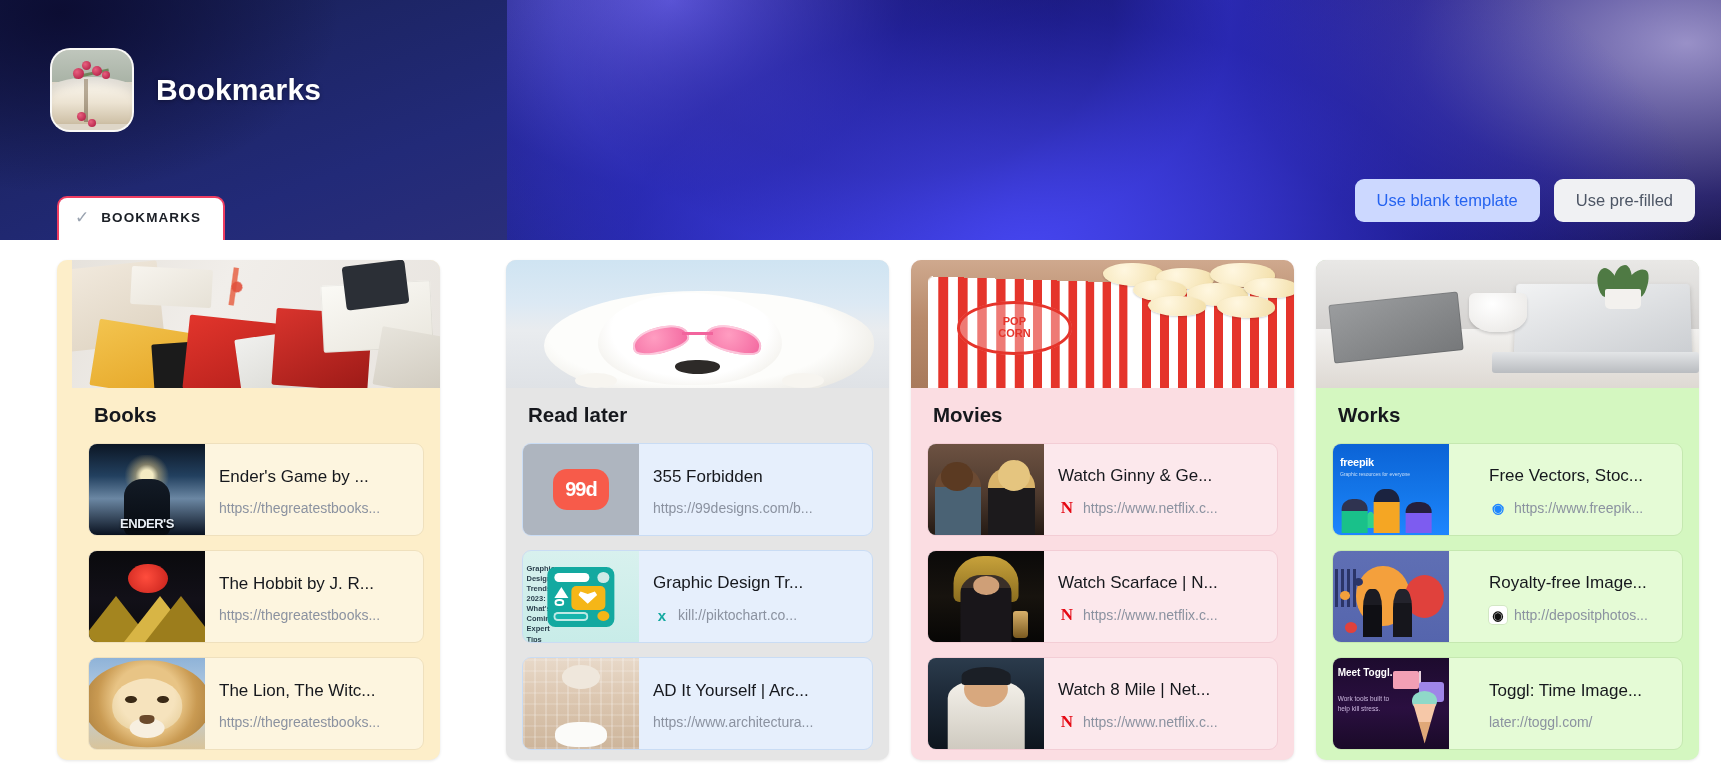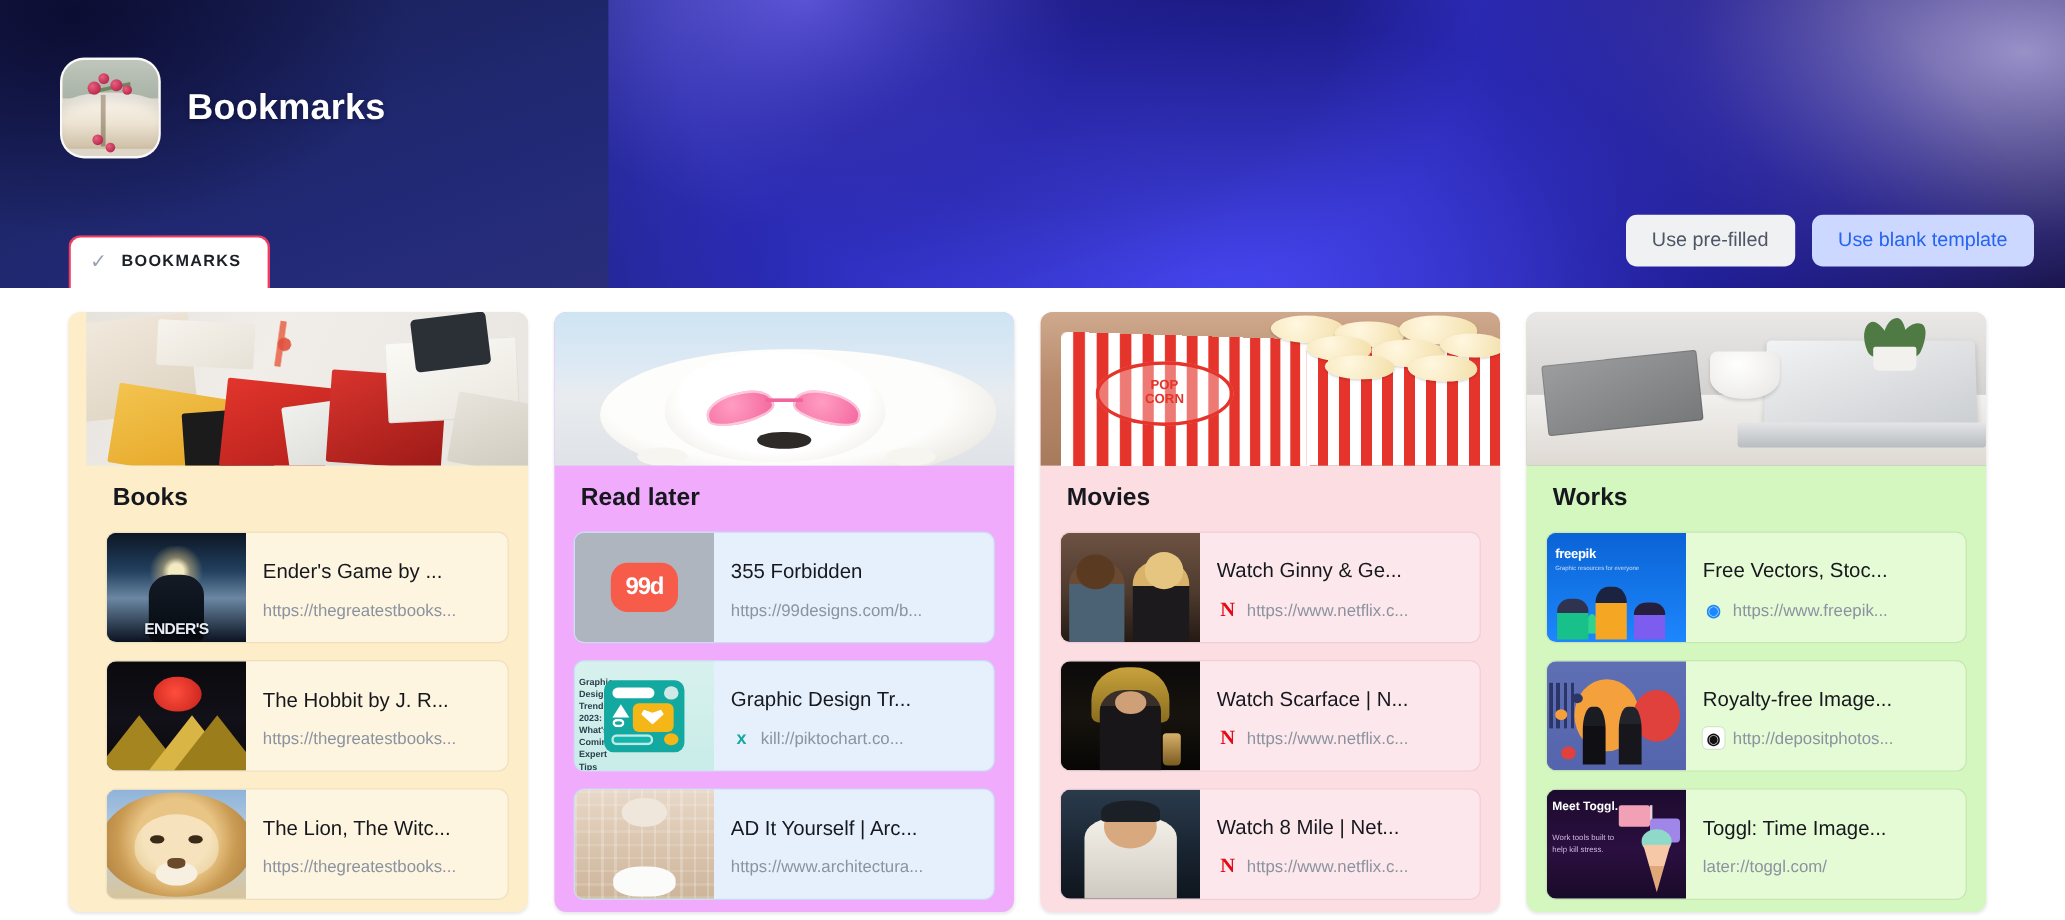--- a/index.html
+++ b/index.html
@@ -264,21 +264,21 @@
   }
 
   
   .col-books  { background: #fdeec9; }
   .col-books  .card { background: #fdf5df; border-color: #efe0bd; }
   .col-read   { background: #d7e6fb; }
   .col-read   .card { background: #e6effc; border-color: #c9dcf4; }
   .col-movies { background: #fbdde2; }
   .col-movies .card { background: #fce8ec; border-color: #f3cdd5; }
   .col-works  { background: #d4f7c0; }
-  .col-works  .card { background: #e5fbd6; border-color: #c5e8b0; }
+  .col-works  .card { background: #e5fbd6; border-color: #c5e8b0; gap: 26px; }
 
   
   .cover-books {
     background:
       linear-gradient(118deg, #e6e2dc 0%, #f1eeea 38%, #e8e4df 100%);
   }
   .cover-books .b { position:absolute; border-radius:2px; }
   .cover-books .b1 { left:-2%; top:4%; width:26%; height:64%; background:linear-gradient(160deg,#f1e9dd,#ded3c1); transform:rotate(-6deg); }
   .cover-books .b2 { left:6%; top:52%; width:30%; height:52%; background:linear-gradient(150deg,#f3c44f,#e3a120); transform:rotate(9deg);}
   .cover-books .b3 { left:22%; top:64%; width:20%; height:40%; background:#1b1b1b; transform:rotate(-4deg);}
@@ -564,22 +564,22 @@
     </div>
 
     <div class="tabbar">
       <div class="tab">
         <span class="tab-check">✓</span>
         <span class="tab-label">BOOKMARKS</span>
       </div>
     </div>
 
     <div class="header-actions">
+      <button class="btn btn-blank">Use blank template</button>
       <button class="btn btn-prefilled">Use pre-filled</button>
-      <button class="btn btn-blank">Use blank template</button>
     </div>
   </div>
 </div>
 
 <div class="board">
   <div class="columns">
 
     <div class="column col-books" style="background: rgb(253, 238, 201); padding-left: 15px;">
       <div class="col-cover cover-books">
         <div class="b b1"></div>
@@ -642,21 +642,21 @@
           <div class="card-text">
             <div class="card-title">The Lion, The Witc...</div>
             <div class="card-url-row">
               <div class="card-url">https://thegreatestbooks...</div>
             </div>
           </div>
         </div>
       </div>
     </div>
 
-    <div class="column col-read" style="background: #f0abfc;">
+    <div class="column col-read" style="background: #e5e5e5; margin-left: 44px;">
       <div class="col-cover cover-dog">
         <div class="body"></div>
           <div class="head"></div>
         <div class="glass g1"></div>
           <div class="glass g2"></div>
           <div class="gbridge"></div>
         <div class="nose"></div>
           <div class="paw p1"></div>
           <div class="paw p2"></div>
       </div>

